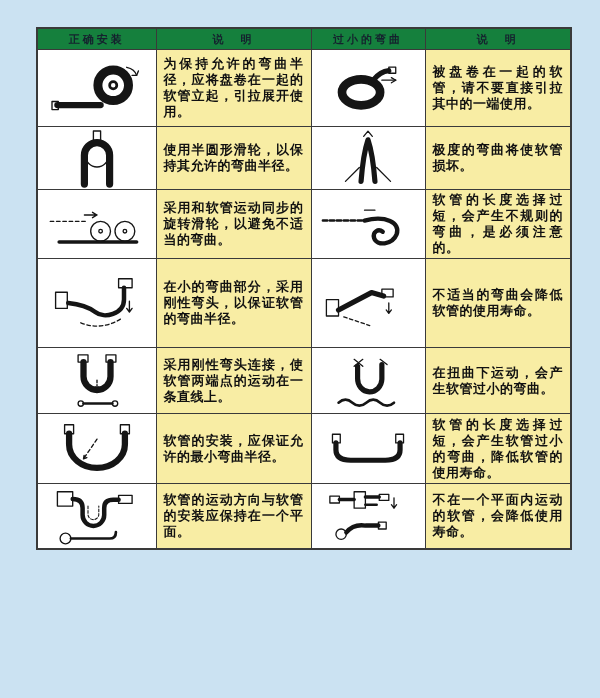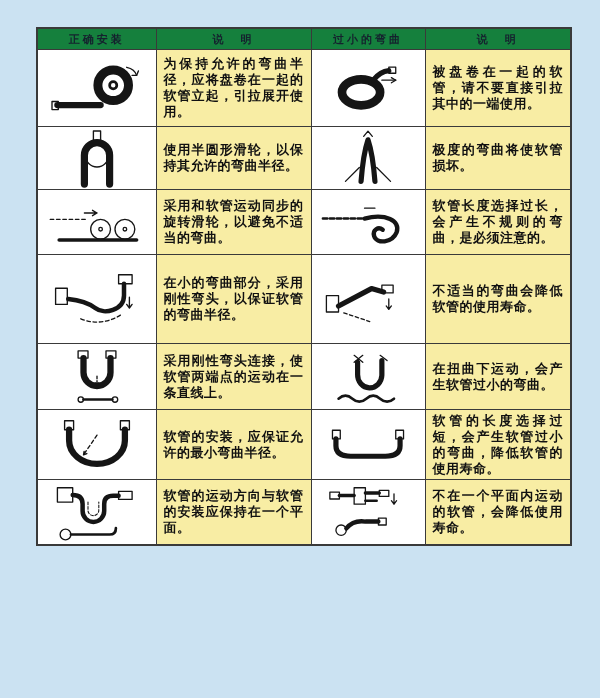--- a/index.html
+++ b/index.html
@@ -123,21 +123,21 @@
           </svg>
         </td>
         <td class="desc">采用和软管运动同步的旋转滑轮，以避免不适当的弯曲。</td>
         <td class="img">
           <svg class="ill" width="104" height="56" viewBox="0 0 120 60" fill="none" stroke="#151515" stroke-linecap="round" stroke-linejoin="round">
             <path d="M8 26 H 56" stroke-width="3" stroke-dasharray="5 3"></path>
             <path d="M56 14 h 12" stroke-width="1.5"></path>
             <path d="M56 26 C 80 20 98 28 93 42 C 88 54 70 56 67 46 C 65 39 72 35 77 39" stroke-width="5"></path>
           </svg>
         </td>
-        <td class="desc">软管长度选择过长，会产生不规则的弯曲，是必须注意的。</td>
+        <td class="desc">软管的长度选择过短，会产生不规则的弯曲，是必须注意的。</td>
       </tr>
 
       <tr>
         <td class="img">
           <svg class="ill" width="108" height="60" viewBox="0 0 120 64" fill="none" stroke="#151515" stroke-linecap="round" stroke-linejoin="round">
             <rect x="14" y="20" width="13" height="18" stroke-width="1.5"></rect>
             <rect x="84" y="5" width="15" height="10" stroke-width="1.5"></rect>
             <path d="M90 15 V 28 C 90 44 68 50 58 42 C 50 36 38 33 28 32" stroke-width="5"></path>
             <path d="M42 54 Q 64 63 86 50" stroke-width="1.5" stroke-dasharray="4 3"></path>
             <path d="M96 30 v 12 M96 42 l -3 -4 M96 42 l 3 -4" stroke-width="1.5"></path>

